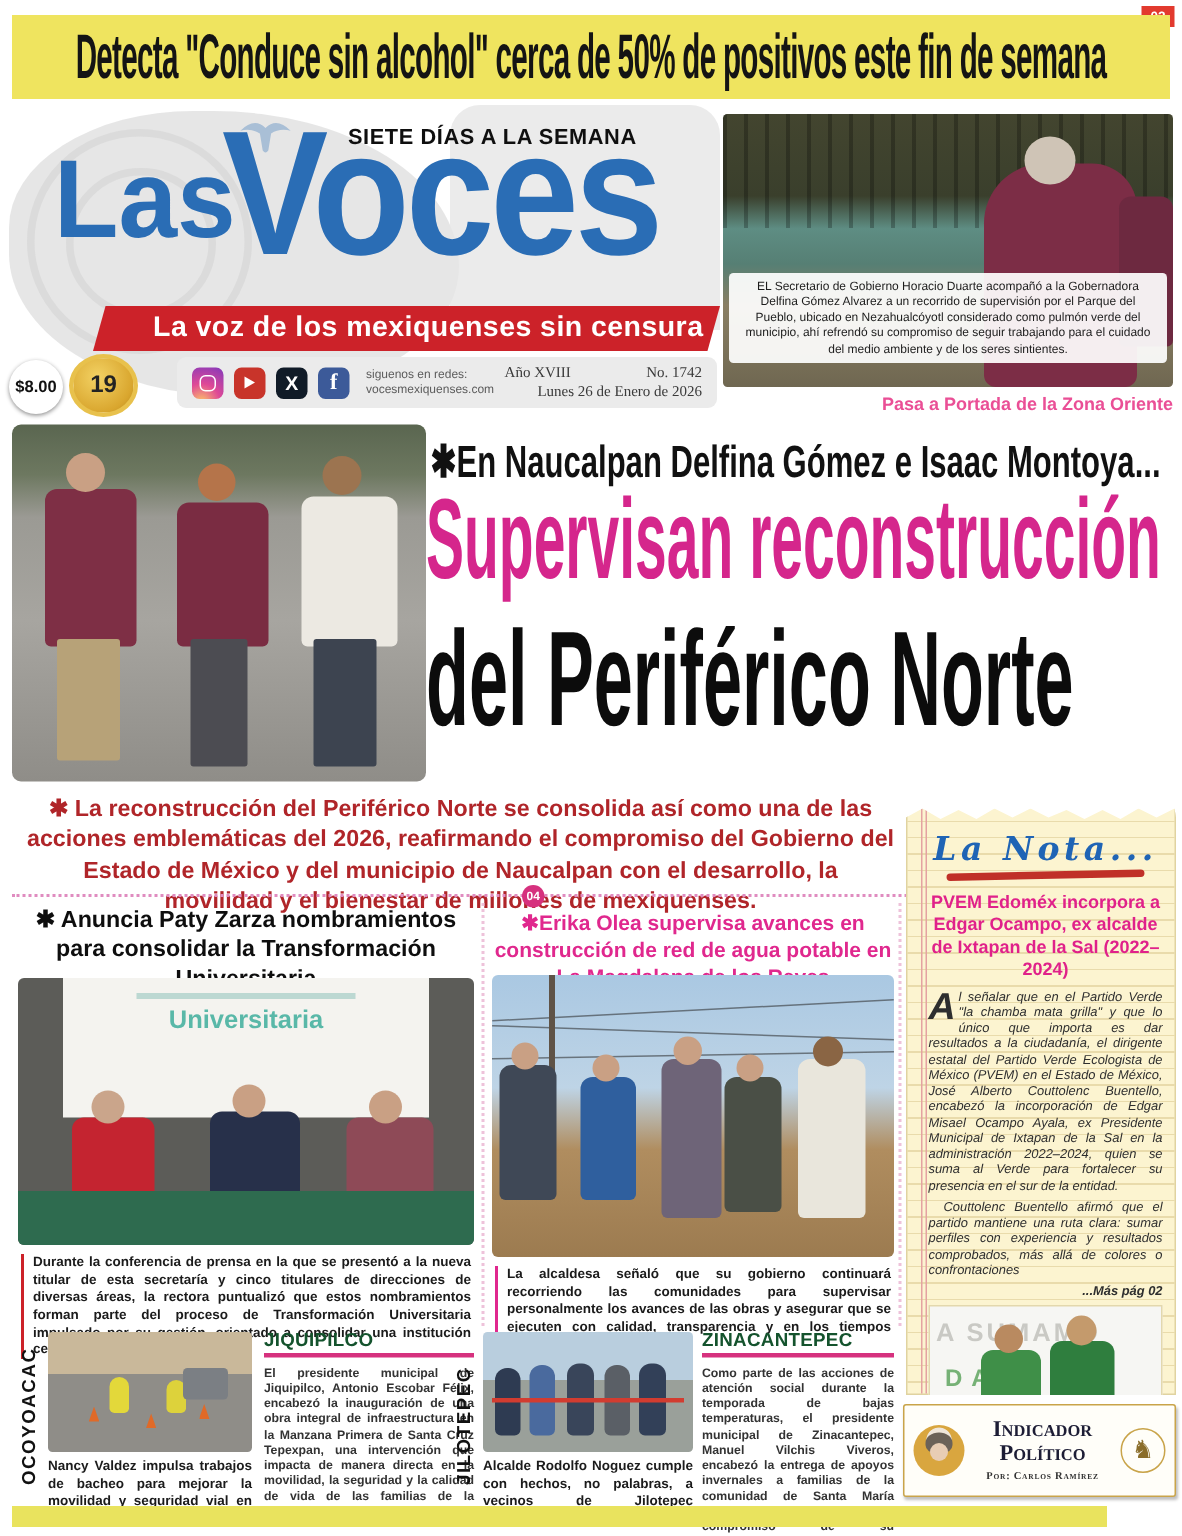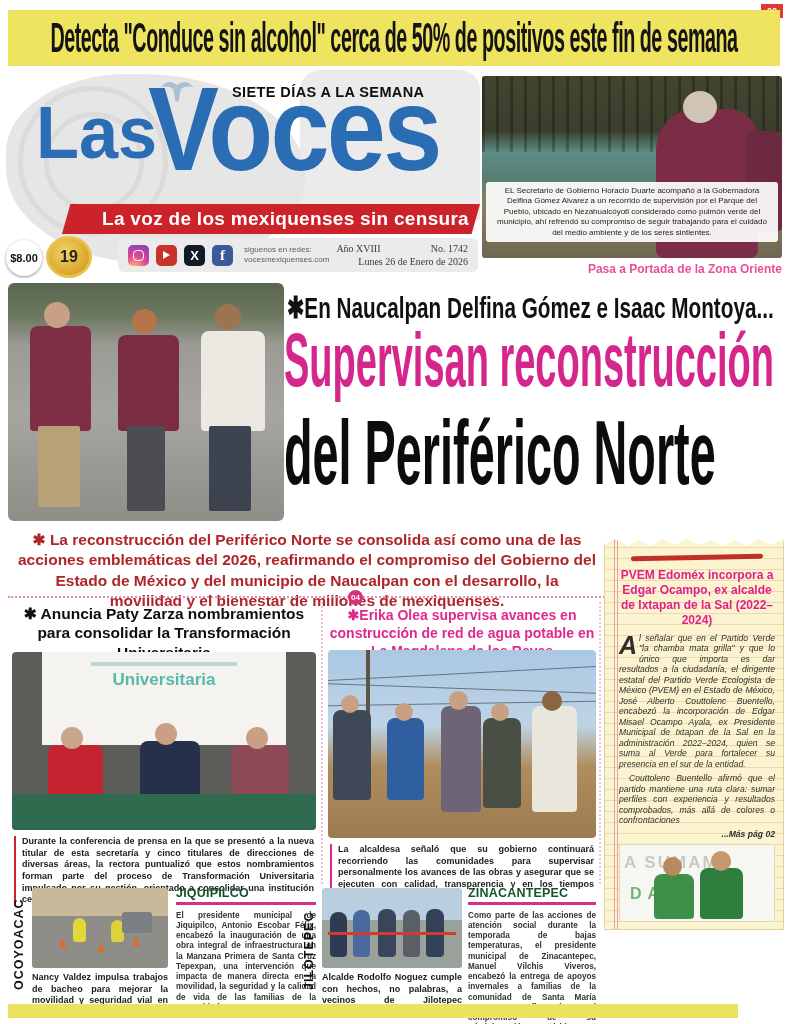--- a/index.html
+++ b/index.html
@@ -265,35 +265,47 @@
     <div class="fig" style="left:42%;top:30%;width:15%;height:56%;background:#6e6478;"></div>
     <div class="head" style="left:45%;top:22%;width:19px;height:19px;"></div>
     <div class="fig" style="left:58%;top:36%;width:14%;height:48%;background:#4a4f46;"></div>
     <div class="head" style="left:61%;top:28%;width:18px;height:18px;"></div>
     <div class="fig" style="left:76%;top:30%;width:17%;height:56%;background:#e9e6dc;"></div>
     <div class="head" style="left:80%;top:22%;width:20px;height:20px;background:#8a6544;"></div>
   </div>
   <div class="cap col2-cap">La alcaldesa señaló que su gobierno continuará recorriendo las comunidades para supervisar personalmente los avances de las obras y asegurar que se ejecuten con calidad, transparencia y en los tiempos establecidos.</div>
 
   <div class="notepad">
+    <div class="lanota-title">La Nota...</div>
     <div class="lanota-underline"></div>
     <div class="lanota-headline">PVEM Edoméx incorpora a Edgar Ocampo, ex alcalde de Ixtapan de la Sal (2022–2024)</div>
     <p class="lanota-body"><span class="dropcap">A</span><span>l señalar que en el Partido Verde "la chamba mata grilla" y que lo único que importa es dar resultados a la ciudadanía, el dirigente estatal del Partido Verde Ecologista de México (PVEM) en el Estado de México, José Alberto Couttolenc Buentello, encabezó la incorporación de Edgar Misael Ocampo Ayala, ex Presidente Municipal de Ixtapan de la Sal en la administración 2022–2024, quien se suma al Verde para fortalecer su presencia en el sur de la entidad.</span></p>
     <p class="lanota-body">Couttolenc Buentello afirmó que el partido mantiene una ruta clara: sumar perfiles con experiencia y resultados comprobados, más allá de colores o confrontaciones</p>
     <div class="lanota-more">...Más pág 02</div>
     <div class="pvem-photo">
       <div class="pvem-text">A SUMAMO</div>
       <div class="pvem-text2">DA E</div>
       <div class="fig" style="left:22%;top:38%;width:26%;height:60%;background:#3f8f48;"></div>
       <div class="head" style="left:28%;top:16%;width:19px;height:19px;background:#b98a60;"></div>
       <div class="fig" style="left:52%;top:30%;width:28%;height:68%;background:#2f7e3e;"></div>
       <div class="head" style="left:59%;top:8%;width:20px;height:20px;background:#c49a6c;"></div>
     </div>
   </div>
 
+  <div class="indicador">
+    <div class="ind-portrait">
+        <i></i>
+        <b></b>
+      </div>
+    <div class="ind-title">
+      <div>Indicador Político</div>
+      <div class="ind-byline">Por: Carlos Ramírez</div>
+    </div>
+    <div class="ind-emblem">♞</div>
+  </div>
 
   <div class="vlabel" style="left:12px;top:890px;height:100px;">OCOYOACAC</div>
   <div class="muni-photo" style="left:32px;top:888px;width:136px;height:80px;background:linear-gradient(180deg,#c9b89a 0 35%,#8f8d88 35% 100%);">
     <div class="cone" style="left:20%;top:62%;"></div>
     <div class="cone" style="left:48%;top:68%;"></div>
     <div class="cone" style="left:74%;top:60%;"></div>
     <div class="fig" style="left:30%;top:38%;width:10%;height:30%;background:#e3d83a;"></div>
     <div class="fig" style="left:58%;top:40%;width:10%;height:28%;background:#ddd23b;"></div>
     <div class="fig" style="left:66%;top:30%;width:22%;height:26%;background:#7b7f84;border-radius:3px;"></div>
   </div>

